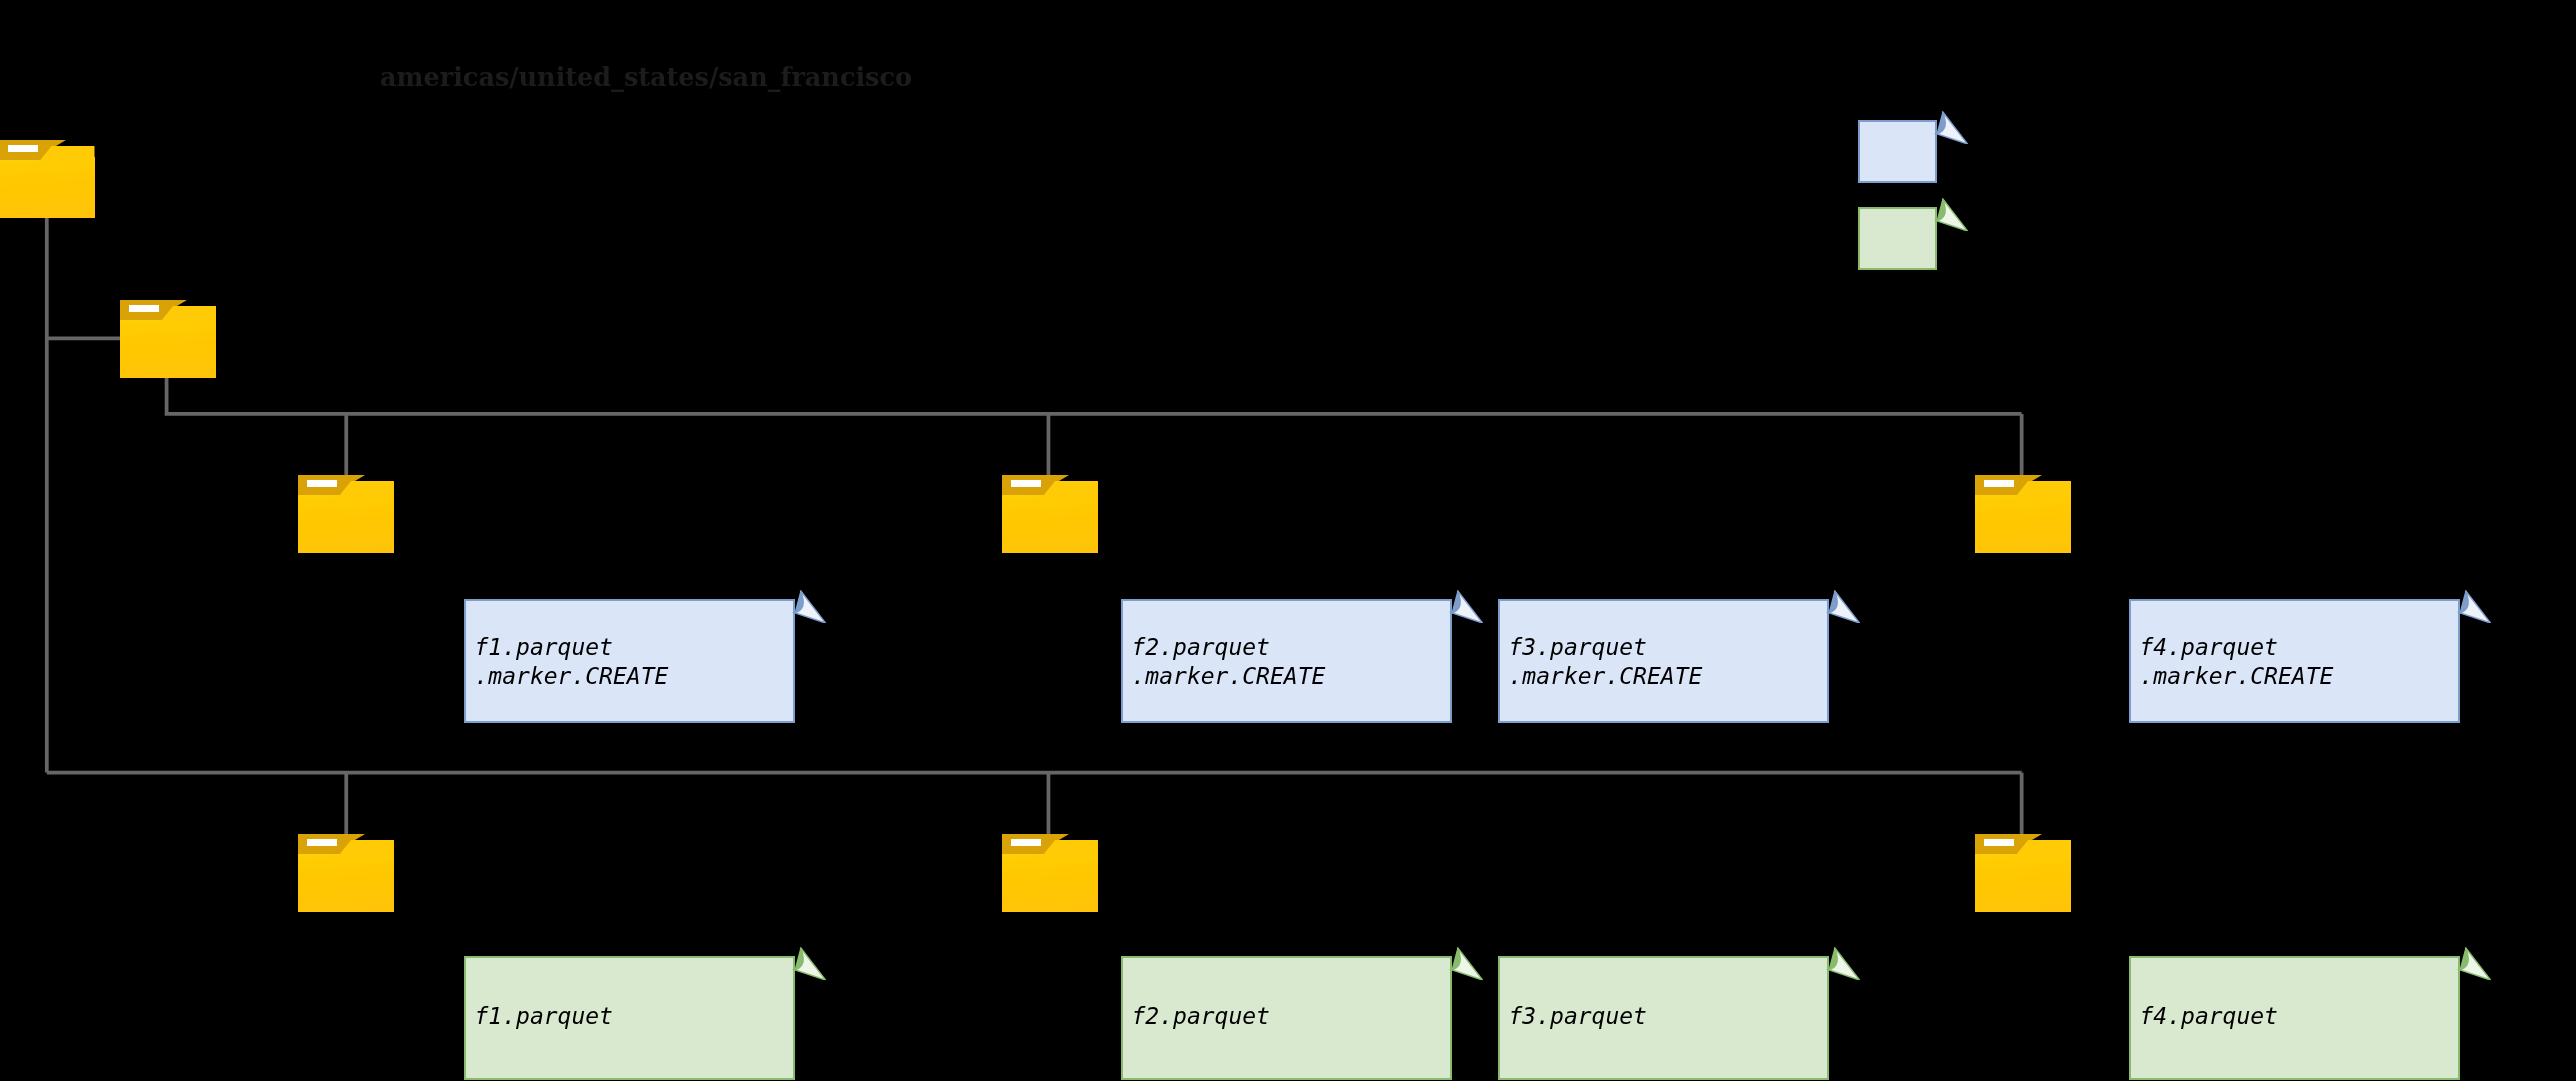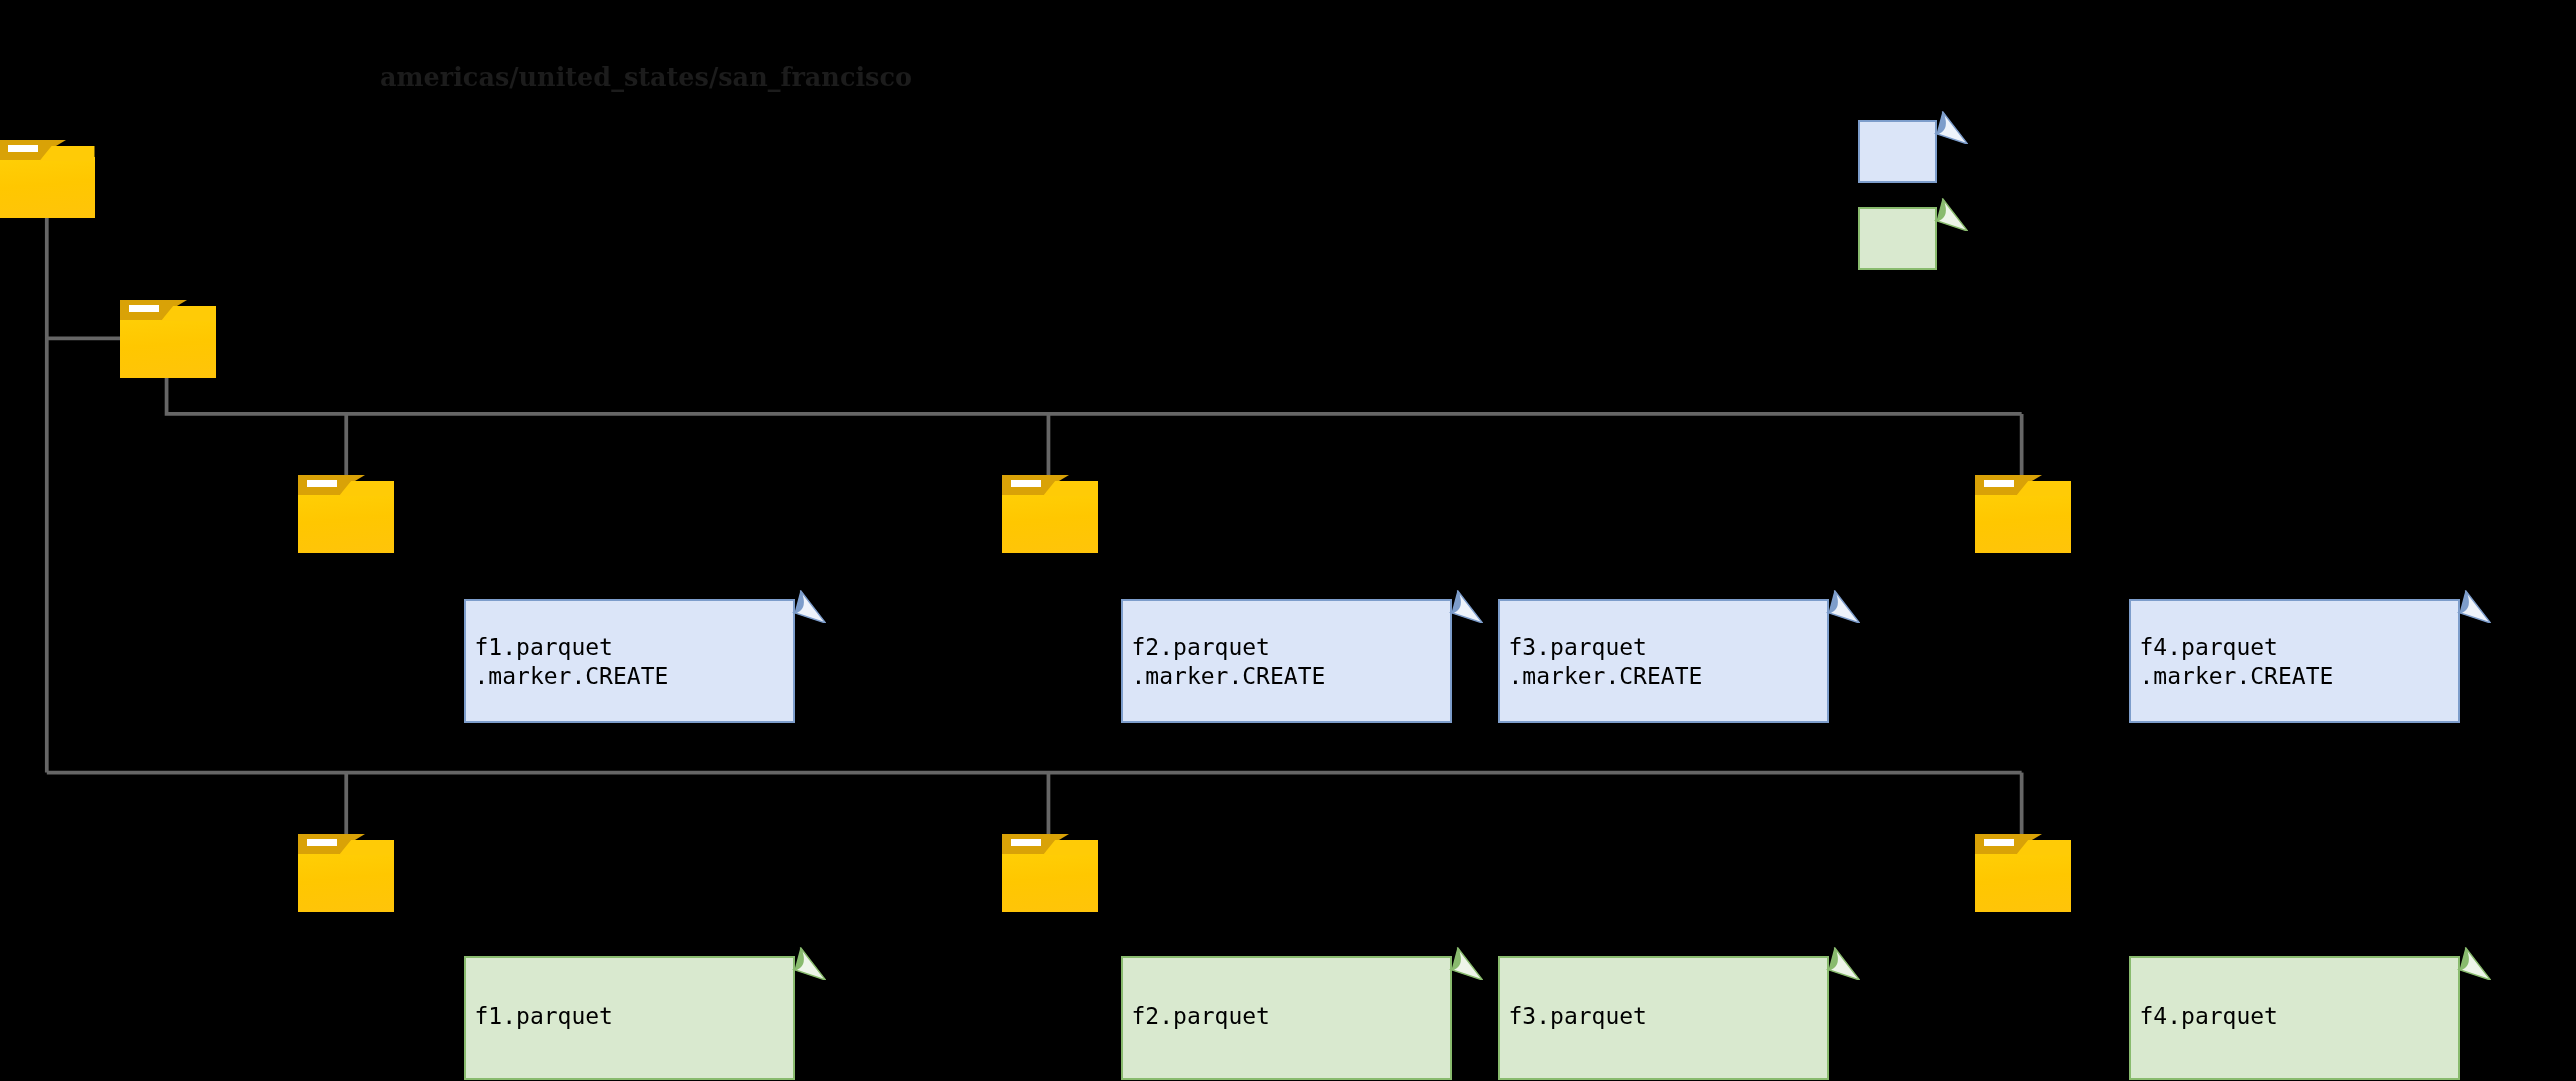--- a/index.html
+++ b/index.html
@@ -93,20 +93,21 @@
     width: 55px;
     height: 15px;
     background: #ffcb06;
     clip-path: polygon(0% 100%, 22% 0%, 100% 0%, 100% 100%);
   }
 
   
   .note {
     position: absolute;
     box-sizing: border-box;
+    font-style: italic;
   }
   .note .note-box {
     position: absolute;
     left: 0;
     top: 0;
     width: 100%;
     height: 100%;
     box-sizing: border-box;
     border: 2.2px solid var(--stroke);
     background: var(--fill);

